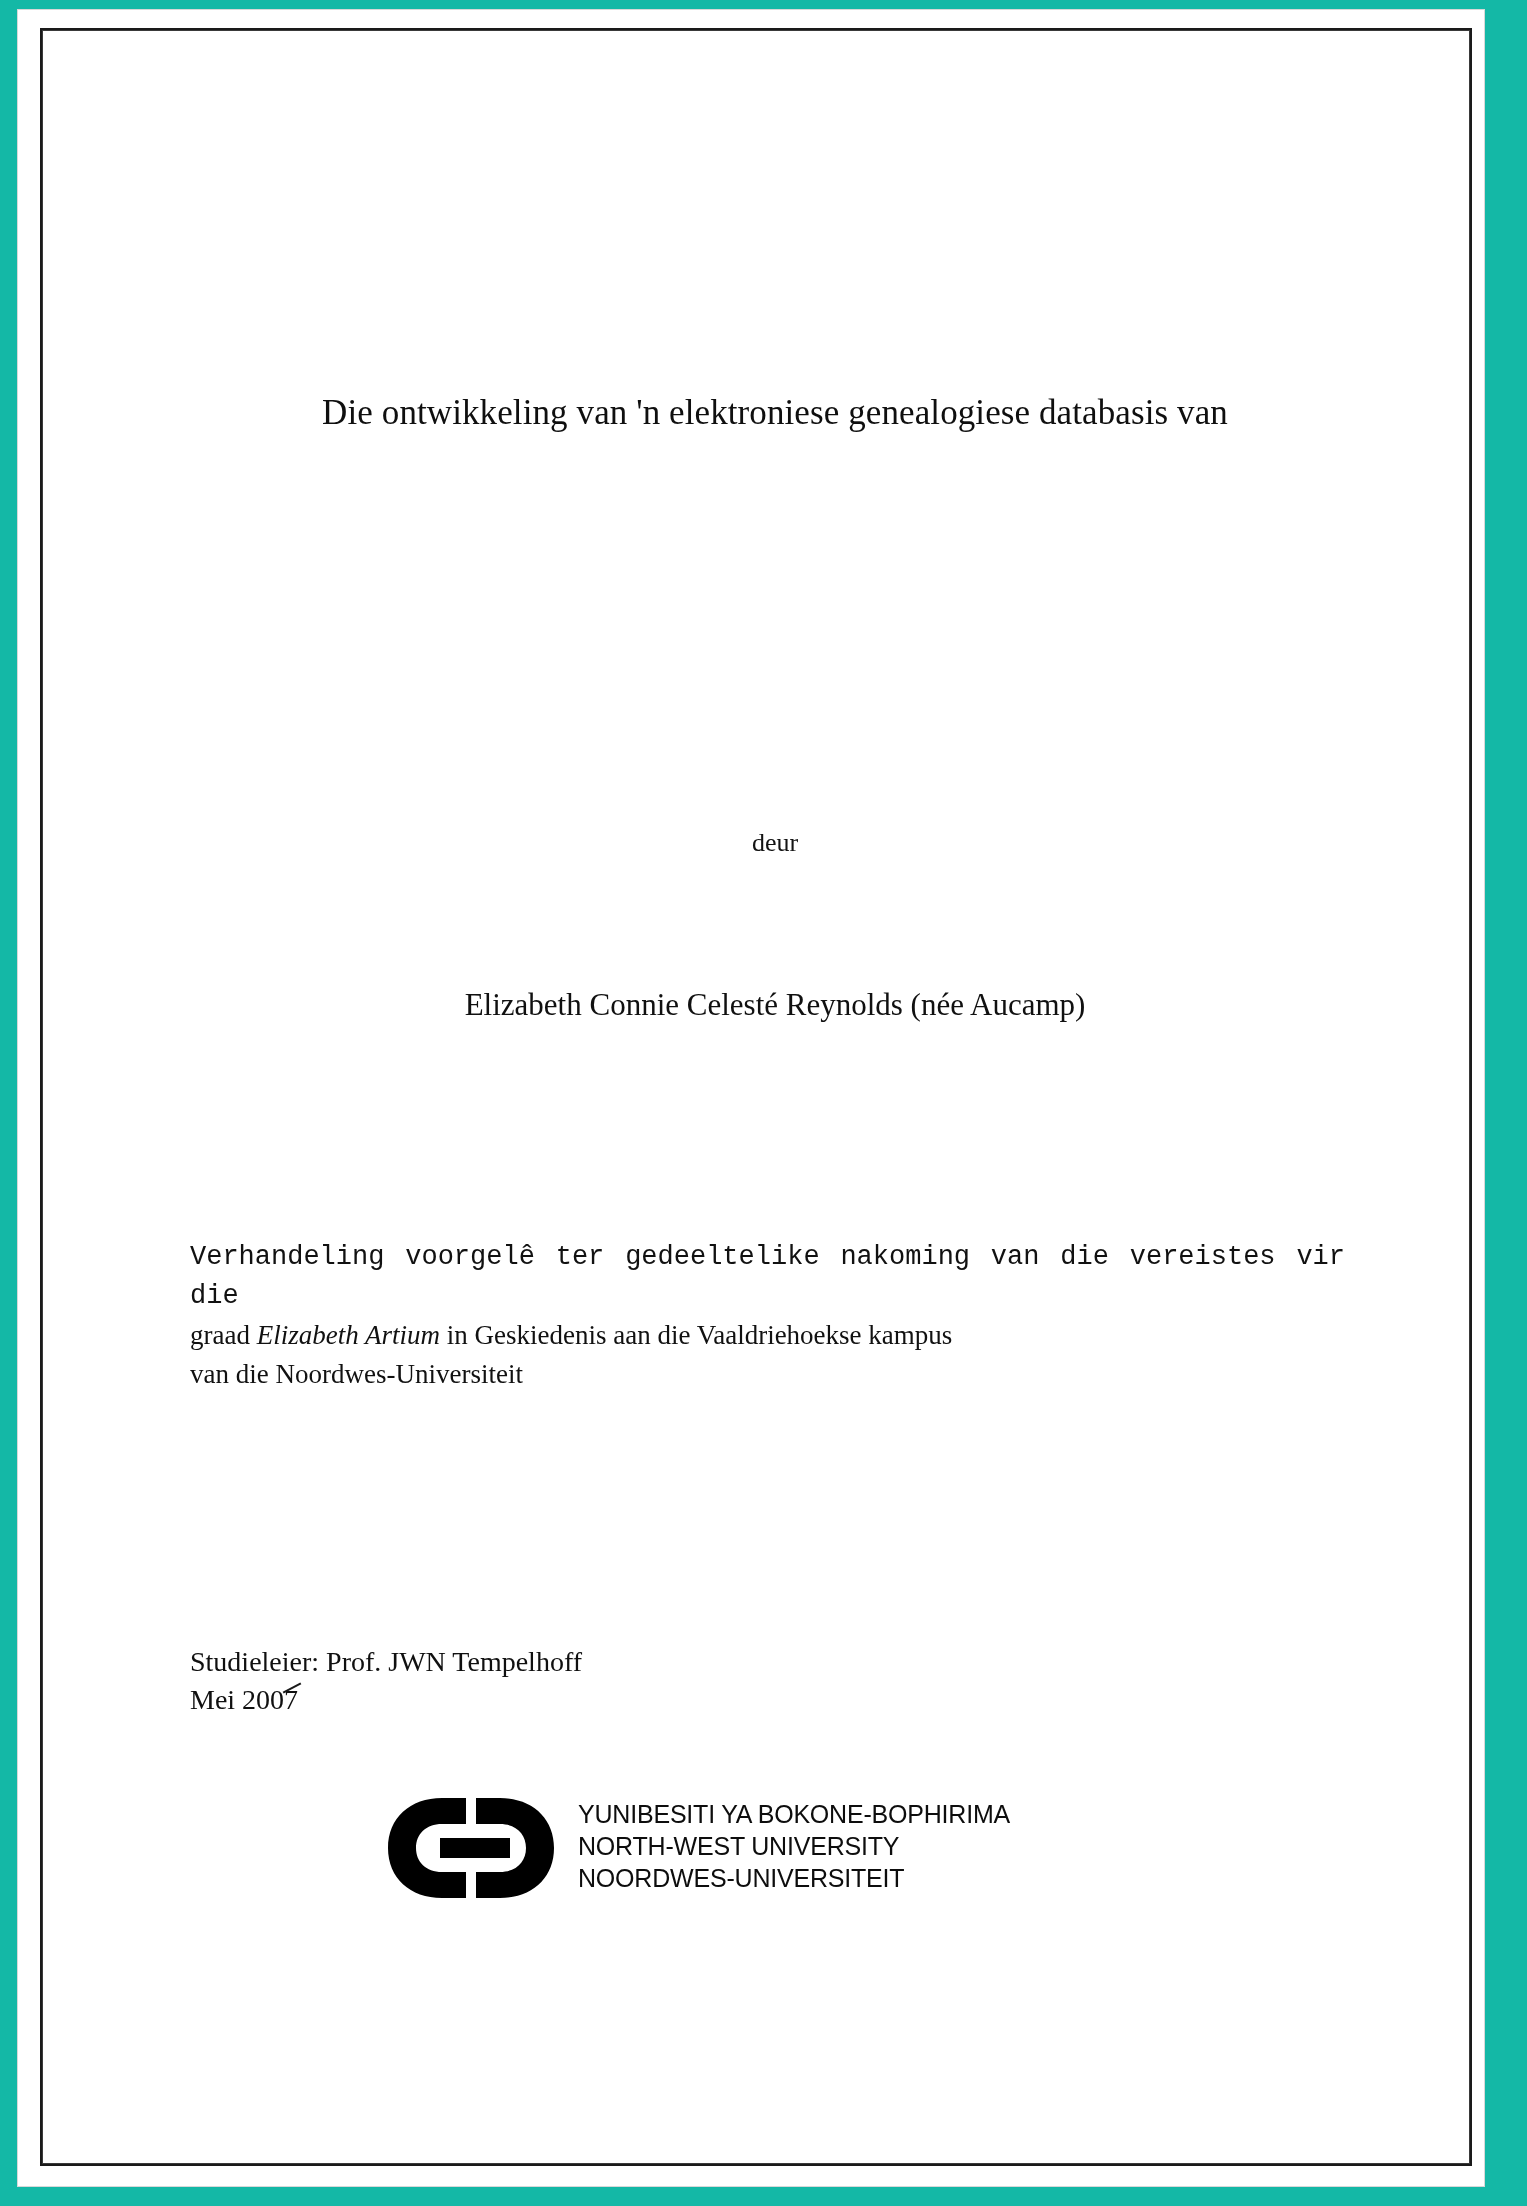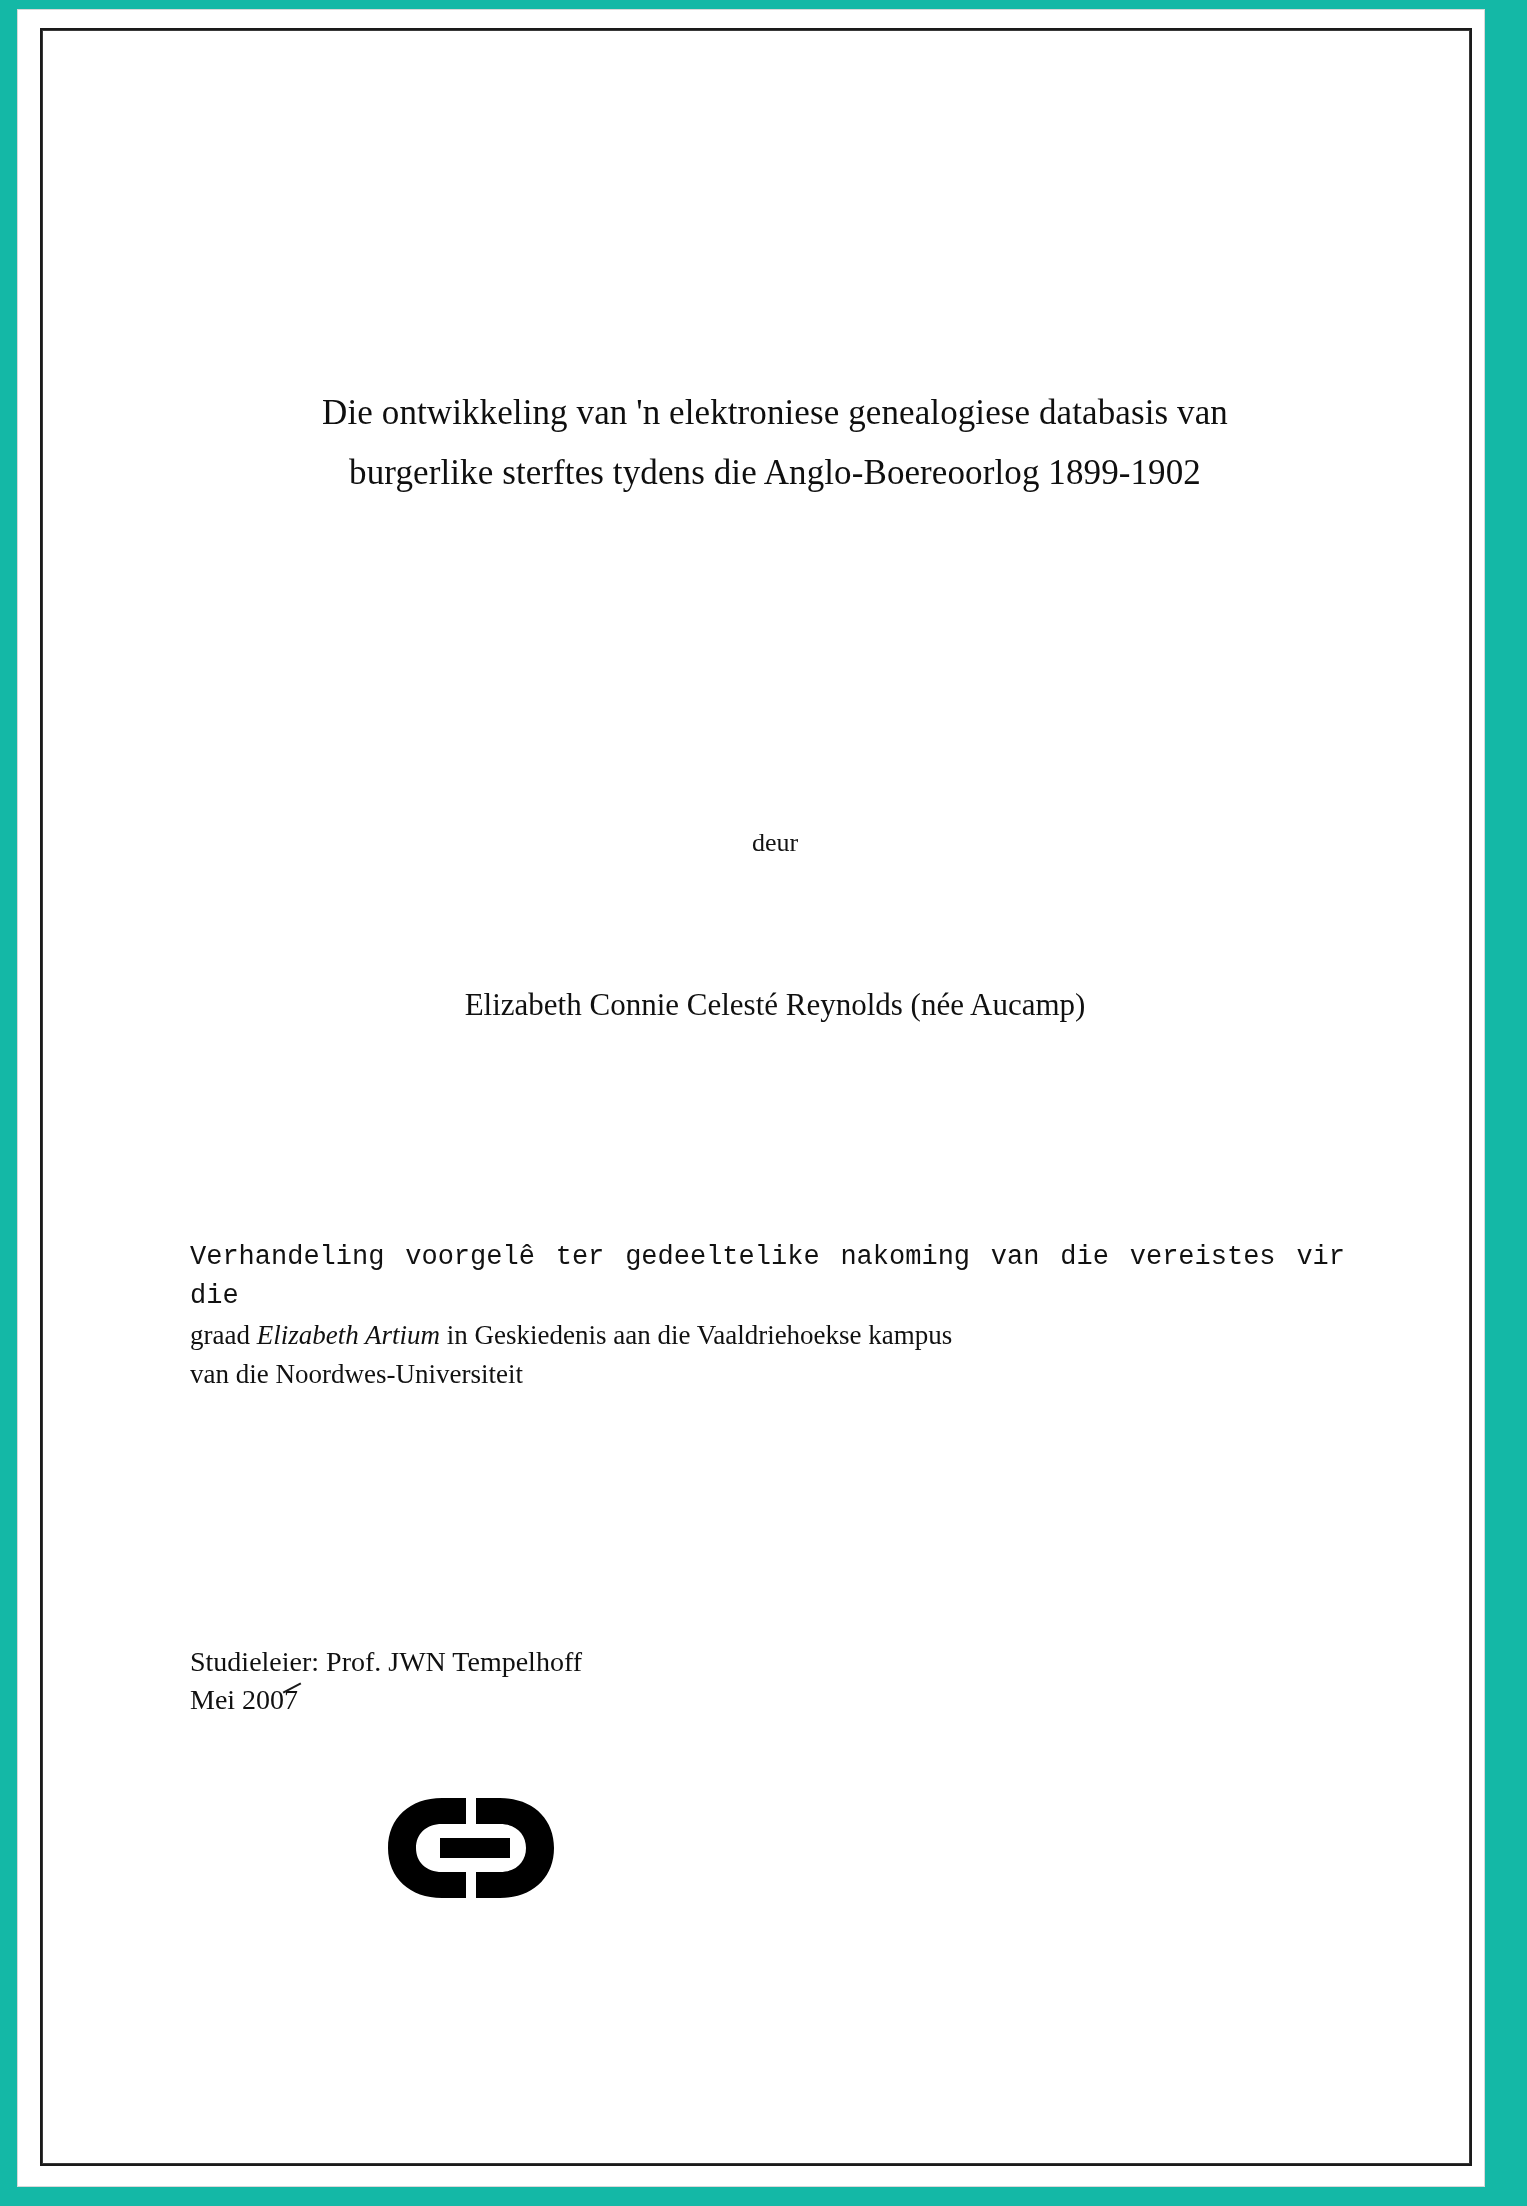--- a/index.html
+++ b/index.html
@@ -180,21 +180,20 @@
   <div class="scan-edge"></div>
 
   <div class="page-border">
     <div class="page-border-inner"></div>
   </div>
 
   <div class="content">
 
     <div class="title-block">
       <div class="title-line">Die ontwikkeling van 'n elektroniese genealogiese databasis van</div>
-      <div class="title-line">burgerlike sterftes tydens die Anglo-Boereoorlog 1899-1902</div>
     </div>
 
     <div class="deur">deur</div>
 
     <div class="author">Elizabeth Connie Celesté Reynolds (née Aucamp)</div>
 
     <div class="statement">
       <div class="just">Verhandeling voorgelê ter gedeeltelike nakoming van die vereistes vir die</div>
       <div class="plain"><span>graad </span><em>Elizabeth Artium</em><span> in Geskiedenis aan die Vaaldriehoekse kampus</span></div>
       <div class="plain">van die Noordwes-Universiteit</div>
@@ -227,16 +226,21 @@
                    C 146 68, 136 78, 120 78
                    L 96 78
                    L 96 104
                    L 120 104
                    C 152 104, 174 84, 174 54
                    C 174 24, 152 4, 120 4 Z" fill="#000000"></path>
 
           <rect x="60" y="44" width="70" height="20" fill="#000000"></rect>
         </svg>
       </div>
+      <div class="logo-text">
+        <div>YUNIBESITI YA BOKONE-BOPHIRIMA</div>
+        <div>NORTH-WEST UNIVERSITY</div>
+        <div>NOORDWES-UNIVERSITEIT</div>
+      </div>
     </div>
 
   </div>
 </div>
 
 </body></html>

